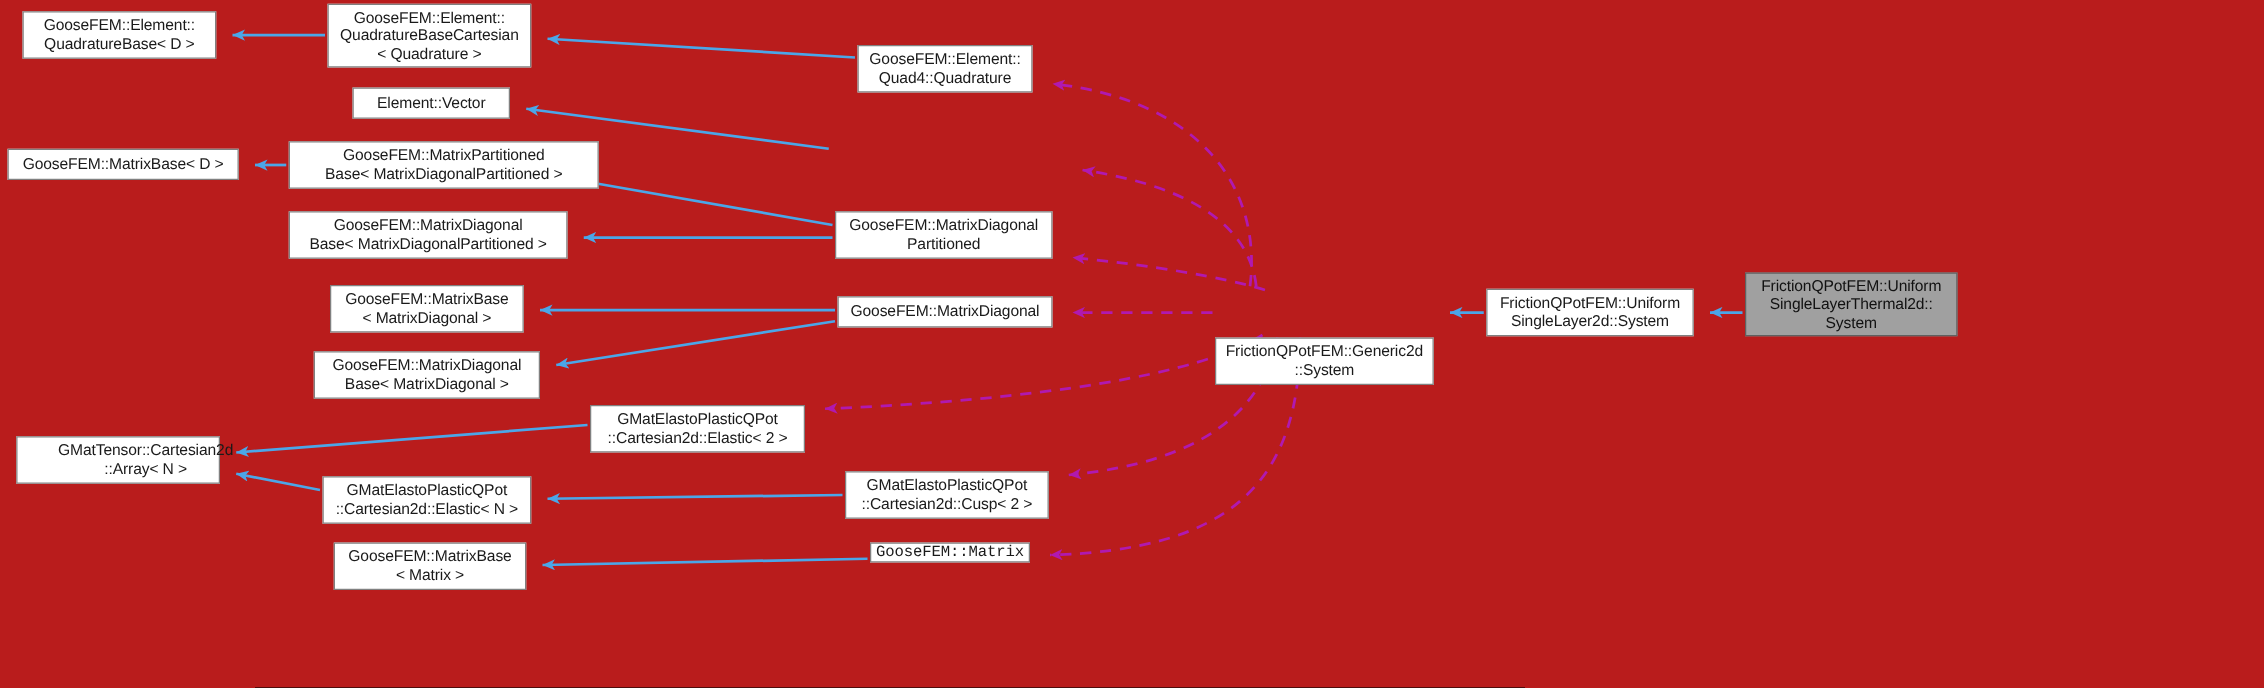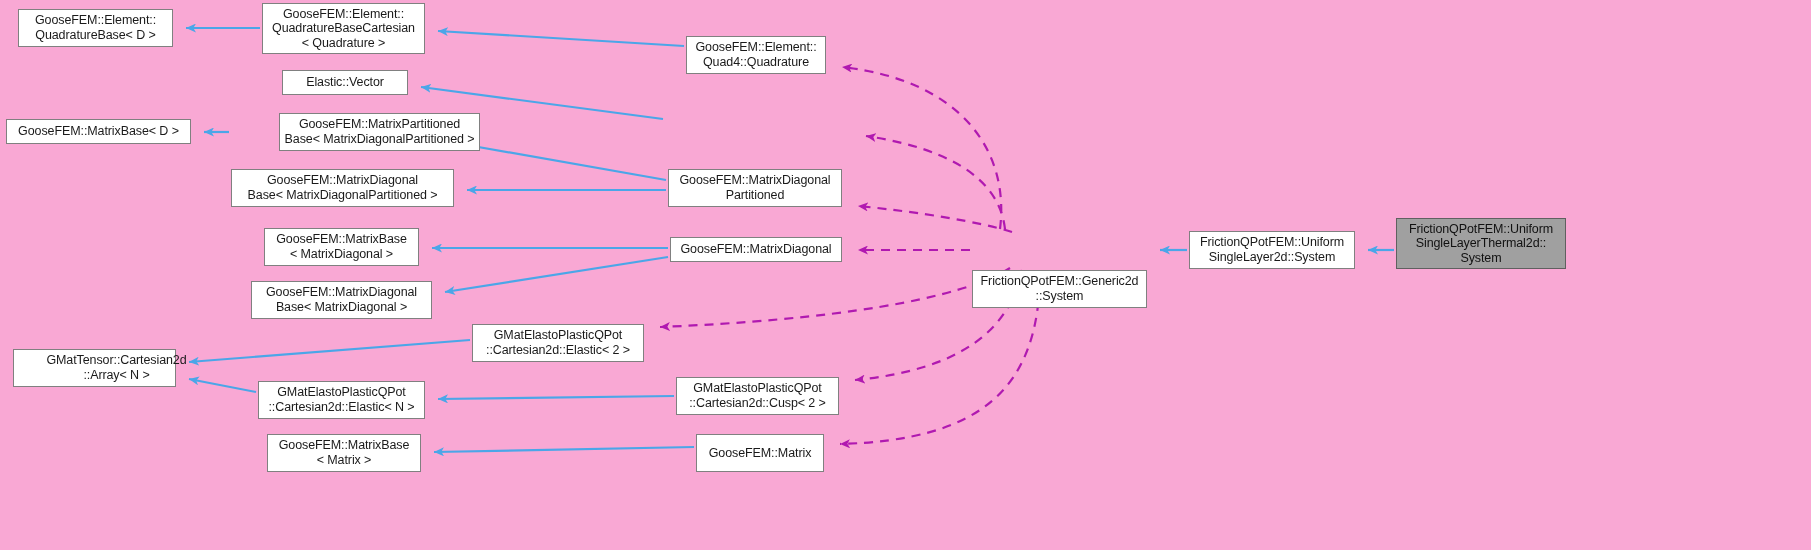--- a/index.html
+++ b/index.html
@@ -5,21 +5,21 @@
 <style>
   html, body {
     margin: 0;
     padding: 0;
     background: #000000;
   }
   #diagram {
     position: relative;
     width: 1811px;
     height: 550px;
-    background: #f9a8d4;
+    background: #b91c1c;
     overflow: hidden;
     font-family: "Liberation Sans", sans-serif;
   }
   #edges {
     position: absolute;
     left: 0;
     top: 0;
     width: 1811px;
     height: 550px;
     pointer-events: none;
@@ -92,26 +92,26 @@
   <div class="node" style="left:18px; top:9px; width:155px; height:38px;">GooseFEM::Element::
 QuadratureBase&lt; D &gt;</div>
 
   <div class="node" style="left:262px; top:3px; width:163px; height:51px;">GooseFEM::Element::
 QuadratureBaseCartesian
 &lt; Quadrature &gt;</div>
 
   <div class="node" style="left:686px; top:36px; width:140px; height:38px;">GooseFEM::Element::
 Quad4::Quadrature</div>
 
-  <div class="node" style="left:282px; top:70px; width:126px; height:25px;">Elastic::Vector</div>
+  <div class="node" style="left:282px; top:70px; width:126px; height:25px;">Element::Vector</div>
 
 
   <div class="node" style="left:6px; top:119px; width:185px; height:25px;">GooseFEM::MatrixBase&lt; D &gt;</div>
 
-  <div class="node" style="left:231px; top:113px; width:201px; height:38px;margin-left:48px;">GooseFEM::MatrixPartitioned
+  <div class="node" style="left:231px; top:113px; width:248px; height:38px;">GooseFEM::MatrixPartitioned
 Base&lt; MatrixDiagonalPartitioned &gt;</div>
 
   <div class="node" style="left:231px; top:169px; width:223px; height:38px;">GooseFEM::MatrixDiagonal
 Base&lt; MatrixDiagonalPartitioned &gt;</div>
 
   <div class="node" style="left:668px; top:169px; width:174px; height:38px;">GooseFEM::MatrixDiagonal
 Partitioned</div>
 
   <div class="node" style="left:264px; top:228px; width:155px; height:38px;">GooseFEM::MatrixBase
 &lt; MatrixDiagonal &gt;</div>
@@ -139,14 +139,14 @@
 
   <div class="node" style="left:258px; top:381px; width:167px; height:38px;">GMatElastoPlasticQPot
 ::Cartesian2d::Elastic&lt; N &gt;</div>
 
   <div class="node" style="left:676px; top:377px; width:163px; height:38px;">GMatElastoPlasticQPot
 ::Cartesian2d::Cusp&lt; 2 &gt;</div>
 
   <div class="node" style="left:267px; top:434px; width:154px; height:38px;">GooseFEM::MatrixBase
 &lt; Matrix &gt;</div>
 
-  <div class="node" style="left:696px; top:434px; width:128px; height:38px;">GooseFEM::Matrix</div>
+  <div class="node" style="left:696px; top:434px; width:128px; height:16px;font-family:Liberation Mono, monospace;">GooseFEM::Matrix</div>
 </div>
 
 </body></html>

